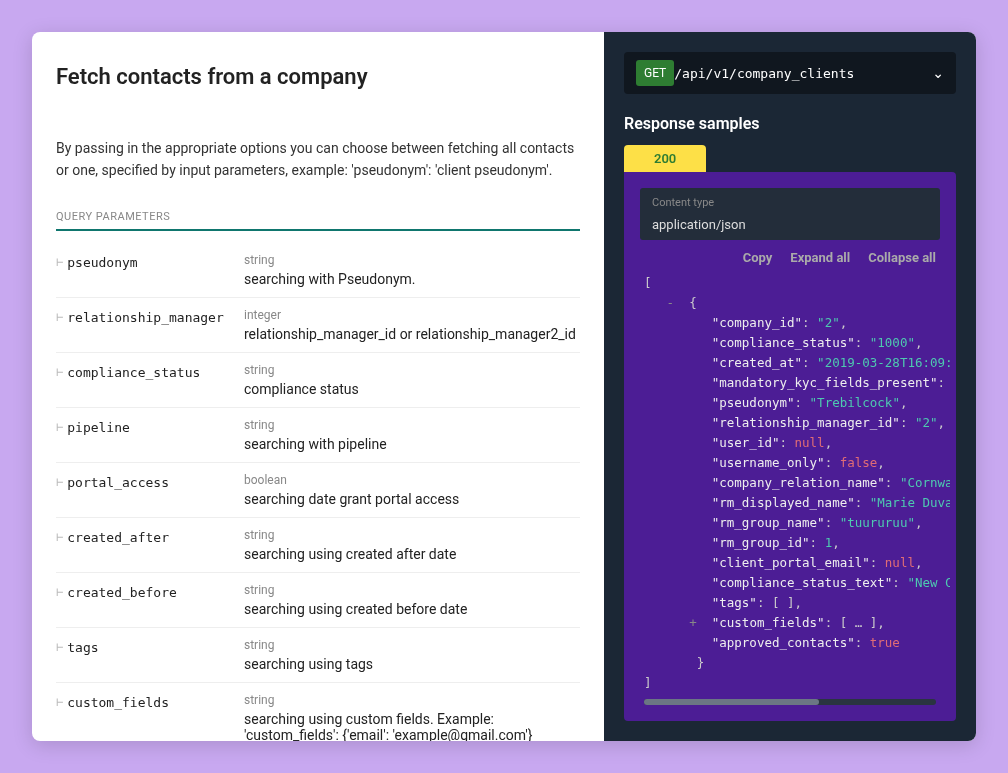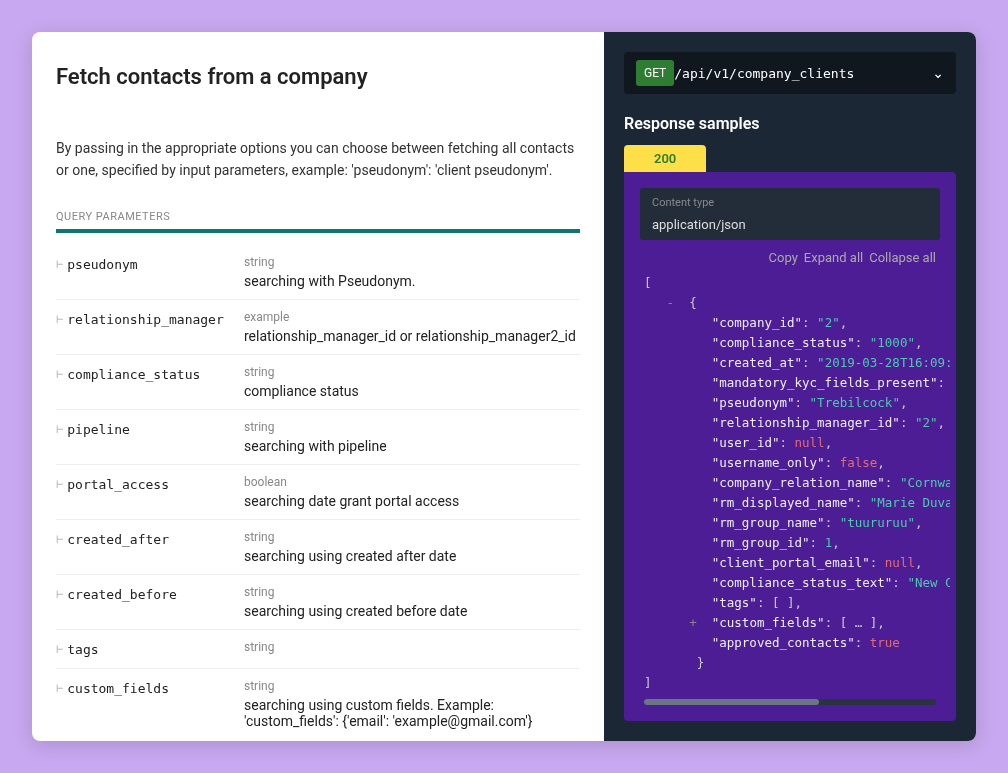--- a/index.html
+++ b/index.html
@@ -26,42 +26,42 @@
   .right {
     width: 372px;
     background: #1b2735;
     color: #ccc;
     padding: 20px;
     display: flex;
     flex-direction: column;
   }
   h1 { font-size: 22px; font-weight: 600; margin-bottom: 11px; color: #222; }
   .desc { font-size: 14px; color: #333; line-height: 1.6; margin-bottom: 28px; margin-top: 48px; }
-  .section-label { font-size: 11px; color: #888; letter-spacing: 0.5px; border-bottom: 4px solid #0f766e; padding-bottom: 6px; margin-bottom: 12px; }
+  .section-label { font-size: 11px; color: #888; letter-spacing: 0.5px; border-bottom: 2px solid #0f766e; padding-bottom: 6px; margin-bottom: 12px; }
   .param-row { display: flex; padding: 10px 0; border-bottom: 1px solid #eee; }
   .param-row:last-child { border-bottom: none; }
   .param-name-col { width: 188px; display: flex; align-items: flex-start; padding-top: 2px; }
   .param-marker { color: #bbb; font-family: monospace; font-size: 12px; margin-right: 6px; letter-spacing: -2px; }
   .param-name { font-family: "SFMono-Regular", Consolas, monospace; font-size: 13px; color: #222; }
   .param-detail { flex: 1; }
   .param-type { font-size: 12px; color: #888; margin-bottom: 4px; }
   .param-desc { font-size: 14px; color: #222; }
   
   .endpoint-bar { display: flex; align-items: center; background: #10171f; border-radius: 4px; padding: 8px 12px; cursor: pointer; margin-bottom: 20px; }
   .method-badge { background: #2e7d32; color: #fff; font-size: 12px; padding: 6px 8px; border-radius: 3px; font-weight: 400; }
   .endpoint-path { font-family: monospace; font-size: 13px; color: #fff; flex: 1; }
   .chevron { color: #fff; font-size: 14px; }
   
   .resp-title { font-size: 16px; font-weight: 600; color: #fff; margin-bottom: 12px; }
   .status-tab { display: inline-block; background: #fde047; color: #2e7d32; font-weight: 600; font-size: 13px; padding: 6px 30px; border-radius: 4px 4px 0 0; }
   .resp-body { background: #4c1d95; border-radius: 0 4px 4px 4px; padding: 6px; flex: 1; overflow: hidden; display: flex; flex-direction: column; }
   .ct-box { background: #232d3a; margin: 10px; padding: 8px 12px; border-radius: 3px; }
   .ct-label { font-size: 11px; color: #888; }
   .ct-value { font-size: 13px; color: #ddd; margin-top: 8px; }
-  .json-actions { display: flex; justify-content: flex-end; gap: 6px; padding: 0 14px 8px; font-size: 13px; color: #aaa; }
+  .json-actions { display: flex; justify-content: flex-end; gap: 18px; padding: 0 14px 8px; font-size: 13px; color: #aaa; font-weight: bold; }
   .json-actions span { cursor: pointer; }
   .json-view { font-family: "SFMono-Regular", Consolas, monospace; font-size: 12.5px; line-height: 1.6; padding: 0 14px 14px; white-space: pre; overflow-x: hidden; flex: 1; position: relative; }
   .json-view::-webkit-scrollbar { height: 8px; }
   .k { color: #eee; }
   .s { color: #4ec9b0; }
   .n { color: #4ec9b0; }
   .nul { color: #e06c75; }
   .bool { color: #e06c75; }
   .punc { color: #ccc; }
   .toggle { color: #888; cursor: pointer; }
@@ -86,21 +86,21 @@
             <div class="param-type">string</div>
             <div class="param-desc">searching with Pseudonym.</div>
           </div>
         </div>
         <div class="param-row">
           <div class="param-name-col">
             <span class="param-marker">⊢</span>
             <span class="param-name">relationship_manager</span>
           </div>
           <div class="param-detail">
-            <div class="param-type">example</div>
+            <div class="param-type">integer</div>
             <div class="param-desc">relationship_manager_id or relationship_manager2_id</div>
           </div>
         </div>
         <div class="param-row">
           <div class="param-name-col">
             <span class="param-marker">⊢</span>
             <span class="param-name">compliance_status</span>
           </div>
           <div class="param-detail">
             <div class="param-type">string</div>
@@ -147,20 +147,21 @@
             <div class="param-desc">searching using created before date</div>
           </div>
         </div>
         <div class="param-row">
           <div class="param-name-col">
             <span class="param-marker">⊢</span>
             <span class="param-name">tags</span>
           </div>
           <div class="param-detail">
             <div class="param-type">string</div>
+            <div class="param-desc">searching using tags</div>
           </div>
         </div>
         <div class="param-row">
           <div class="param-name-col">
             <span class="param-marker">⊢</span>
             <span class="param-name">custom_fields</span>
           </div>
           <div class="param-detail">
             <div class="param-type">string</div>
             <div class="param-desc">searching using custom fields. Example: 'custom_fields': {'email': 'example@gmail.com'}</div>

